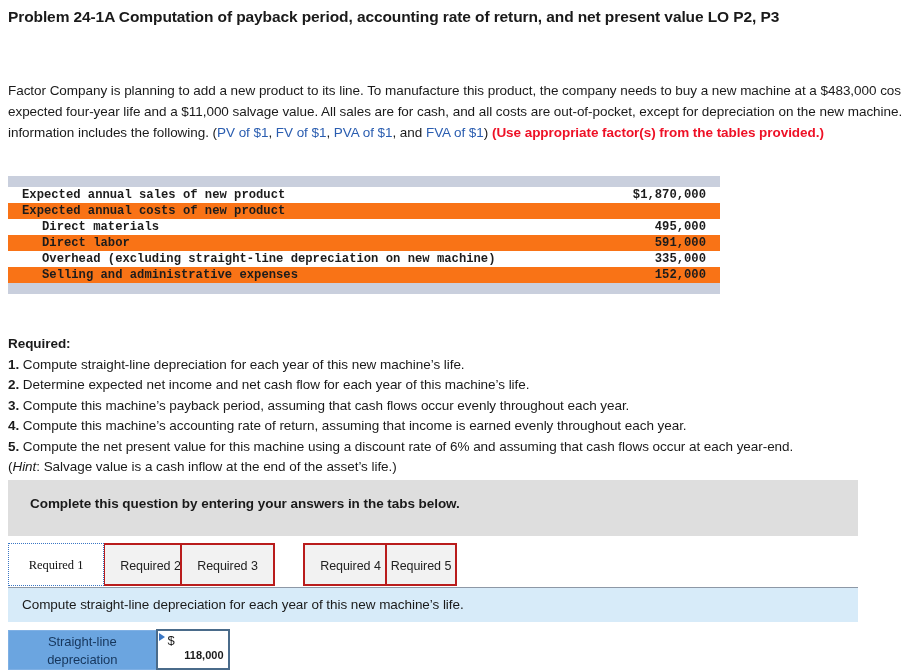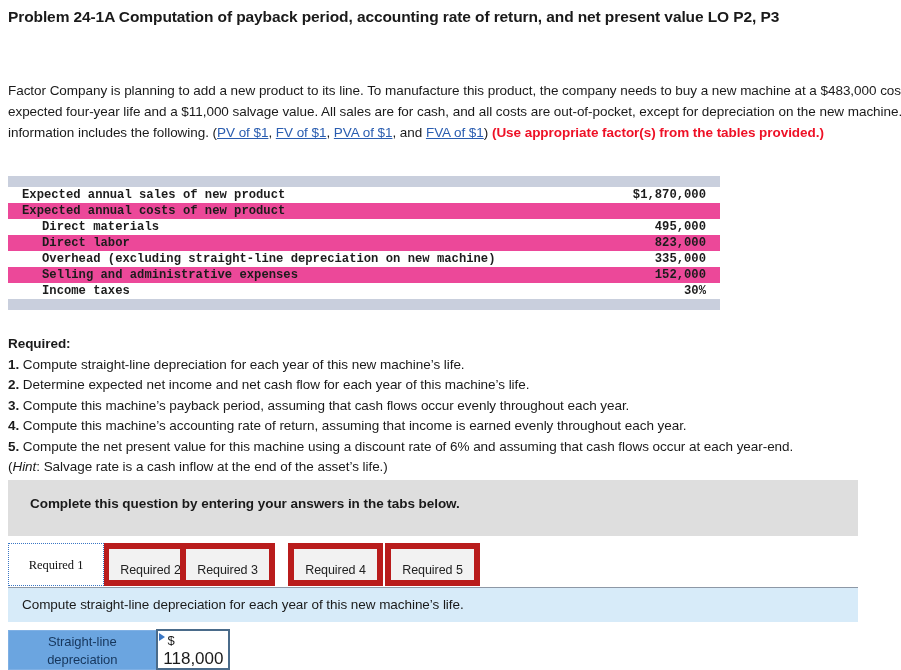--- a/index.html
+++ b/index.html
@@ -40,21 +40,20 @@
     position: absolute;
     left: 8px;
     top: 80px;
     width: 968px;
     font-size: 13.5px;
     line-height: 21px;
     letter-spacing: -0.05px;
   }
   .intro a.ref-link {
     color: #2a5db0;
-    text-decoration: underline;
     cursor: pointer;
   }
   .red-bold {
     color: #ee1126;
     font-weight: bold;
   }
 
   
   .data-table-wrap {
     position: absolute;
@@ -85,21 +84,21 @@
   }
   tr.dat td.lbl {
     padding-left: 14px;
     white-space: pre;
   }
   tr.dat td.val {
     text-align: right;
     padding-right: 14px;
     white-space: pre;
   }
-  tr.alt td { background: #ec4899; }
+  tr.alt td { background: #f97316; }
   tr.plain td { background: #ffffff; }
   td.indent1 { padding-left: 14px !important; }
   td.indent2 { padding-left: 34px !important; }
 
   
   .required-block {
     position: absolute;
     left: 8px;
     top: 334px;
     width: 968px;
@@ -143,21 +142,21 @@
     position: absolute;
     left: 8px;
     top: 543px;
     height: 45px;
   }
   .tab {
     position: absolute;
     top: 0;
     height: 43px;
     box-sizing: border-box;
-    border: 6px solid #b91c1c;
+    border: 2px solid #b91c1c;
     background: #f2f2f2;
     font-size: 12.5px;
     color: #222222;
     text-align: center;
     line-height: 43px;
     letter-spacing: -0.05px;
     cursor: pointer;
     user-select: none;
   }
   .tab.active {
@@ -231,21 +230,22 @@
   .ag-value .dollar {
     position: absolute;
     left: 10px;
     top: 2px;
     font-size: 13px;
   }
   .ag-value .amount {
     position: absolute;
     right: 4px;
     top: 18px;
-    font-size: 17px;
+    font-size: 11px;
+    font-weight: bold;
   }
   .ag-value .tri {
     position: absolute;
     left: 1px;
     top: 2px;
     width: 0;
     height: 0;
     border-top: 4px solid transparent;
     border-bottom: 4px solid transparent;
     border-left: 6px solid #3a76c4;
@@ -274,62 +274,58 @@
           <tr class="dat alt">
             <td class="lbl indent1">Expected annual costs of new product</td>
             <td class="val"></td>
           </tr>
           <tr class="dat plain">
             <td class="lbl indent2">Direct materials</td>
             <td class="val">495,000</td>
           </tr>
           <tr class="dat alt">
             <td class="lbl indent2">Direct labor</td>
-            <td class="val">823,000</td>
+            <td class="val">591,000</td>
           </tr>
           <tr class="dat plain">
             <td class="lbl indent2">Overhead (excluding straight-line depreciation on new machine)</td>
             <td class="val">335,000</td>
           </tr>
           <tr class="dat alt">
             <td class="lbl indent2">Selling and administrative expenses</td>
             <td class="val">152,000</td>
-          </tr>
-          <tr class="dat plain">
-            <td class="lbl indent2">Income taxes</td>
-            <td class="val">30%</td>
           </tr>
           <tr class="band">
             <td colspan="2"></td>
           </tr>
       </tbody>
     </table>
   </div>
 
   <div class="required-block">
     <span class="req-head">Required:</span>
     <span class="req-item"><span class="req-num">1.</span><span> Compute straight-line depreciation for each year of this new machine’s life.</span></span>
     <span class="req-item"><span class="req-num">2.</span><span> Determine expected net income and net cash flow for each year of this machine’s life.</span></span>
     <span class="req-item"><span class="req-num">3.</span><span> Compute this machine’s payback period, assuming that cash flows occur evenly throughout each year.</span></span>
     <span class="req-item"><span class="req-num">4.</span><span> Compute this machine’s accounting rate of return, assuming that income is earned evenly throughout each year.</span></span>
     <span class="req-item"><span class="req-num">5.</span><span> Compute the net present value for this machine using a discount rate of 6% and assuming that cash flows occur at each year-end.</span></span>
-    <span class="hint"><span>(</span><i>Hint</i><span>: Salvage rate is a cash inflow at the end of the asset’s life.)</span></span>
+    <span class="hint"><span>(</span><i>Hint</i><span>: Salvage value is a cash inflow at the end of the asset’s life.)</span></span>
   </div>
 
   <div class="complete-box">
     <div class="cb-text">Complete this question by entering your answers in the tabs below.</div>
   </div>
 
   <div class="tabs-row">
 
   <div class="tab active" style="left: 0px; width: 96px; font-family: Liberation Serif, serif;">Required 1</div>
       <div class="tab" style="left: 95px; width: 95px;">Required 2</div>
       <div class="tab" style="left: 172px; width: 95px;">Required 3</div>
-      <div class="tab" style="left: 280px; width: 95px;">Required 4</div>
-      <div class="tab" style="left: 377px; width: 95px;">Required 5</div>
+      <div class="tab" style="left: 295px; width: 95px;">Required 4</div>
+      <div class="tab" style="left: 377px; width: 72px;">Required 5</div>
     </div>
 
   <div class="tab-divider"></div>
 
   <div class="instruction-bar">
     <div class="ib-text">Compute straight-line depreciation for each year of this new machine’s life.</div>
   </div>
 
   <table class="answer-grid">
     <tbody>

